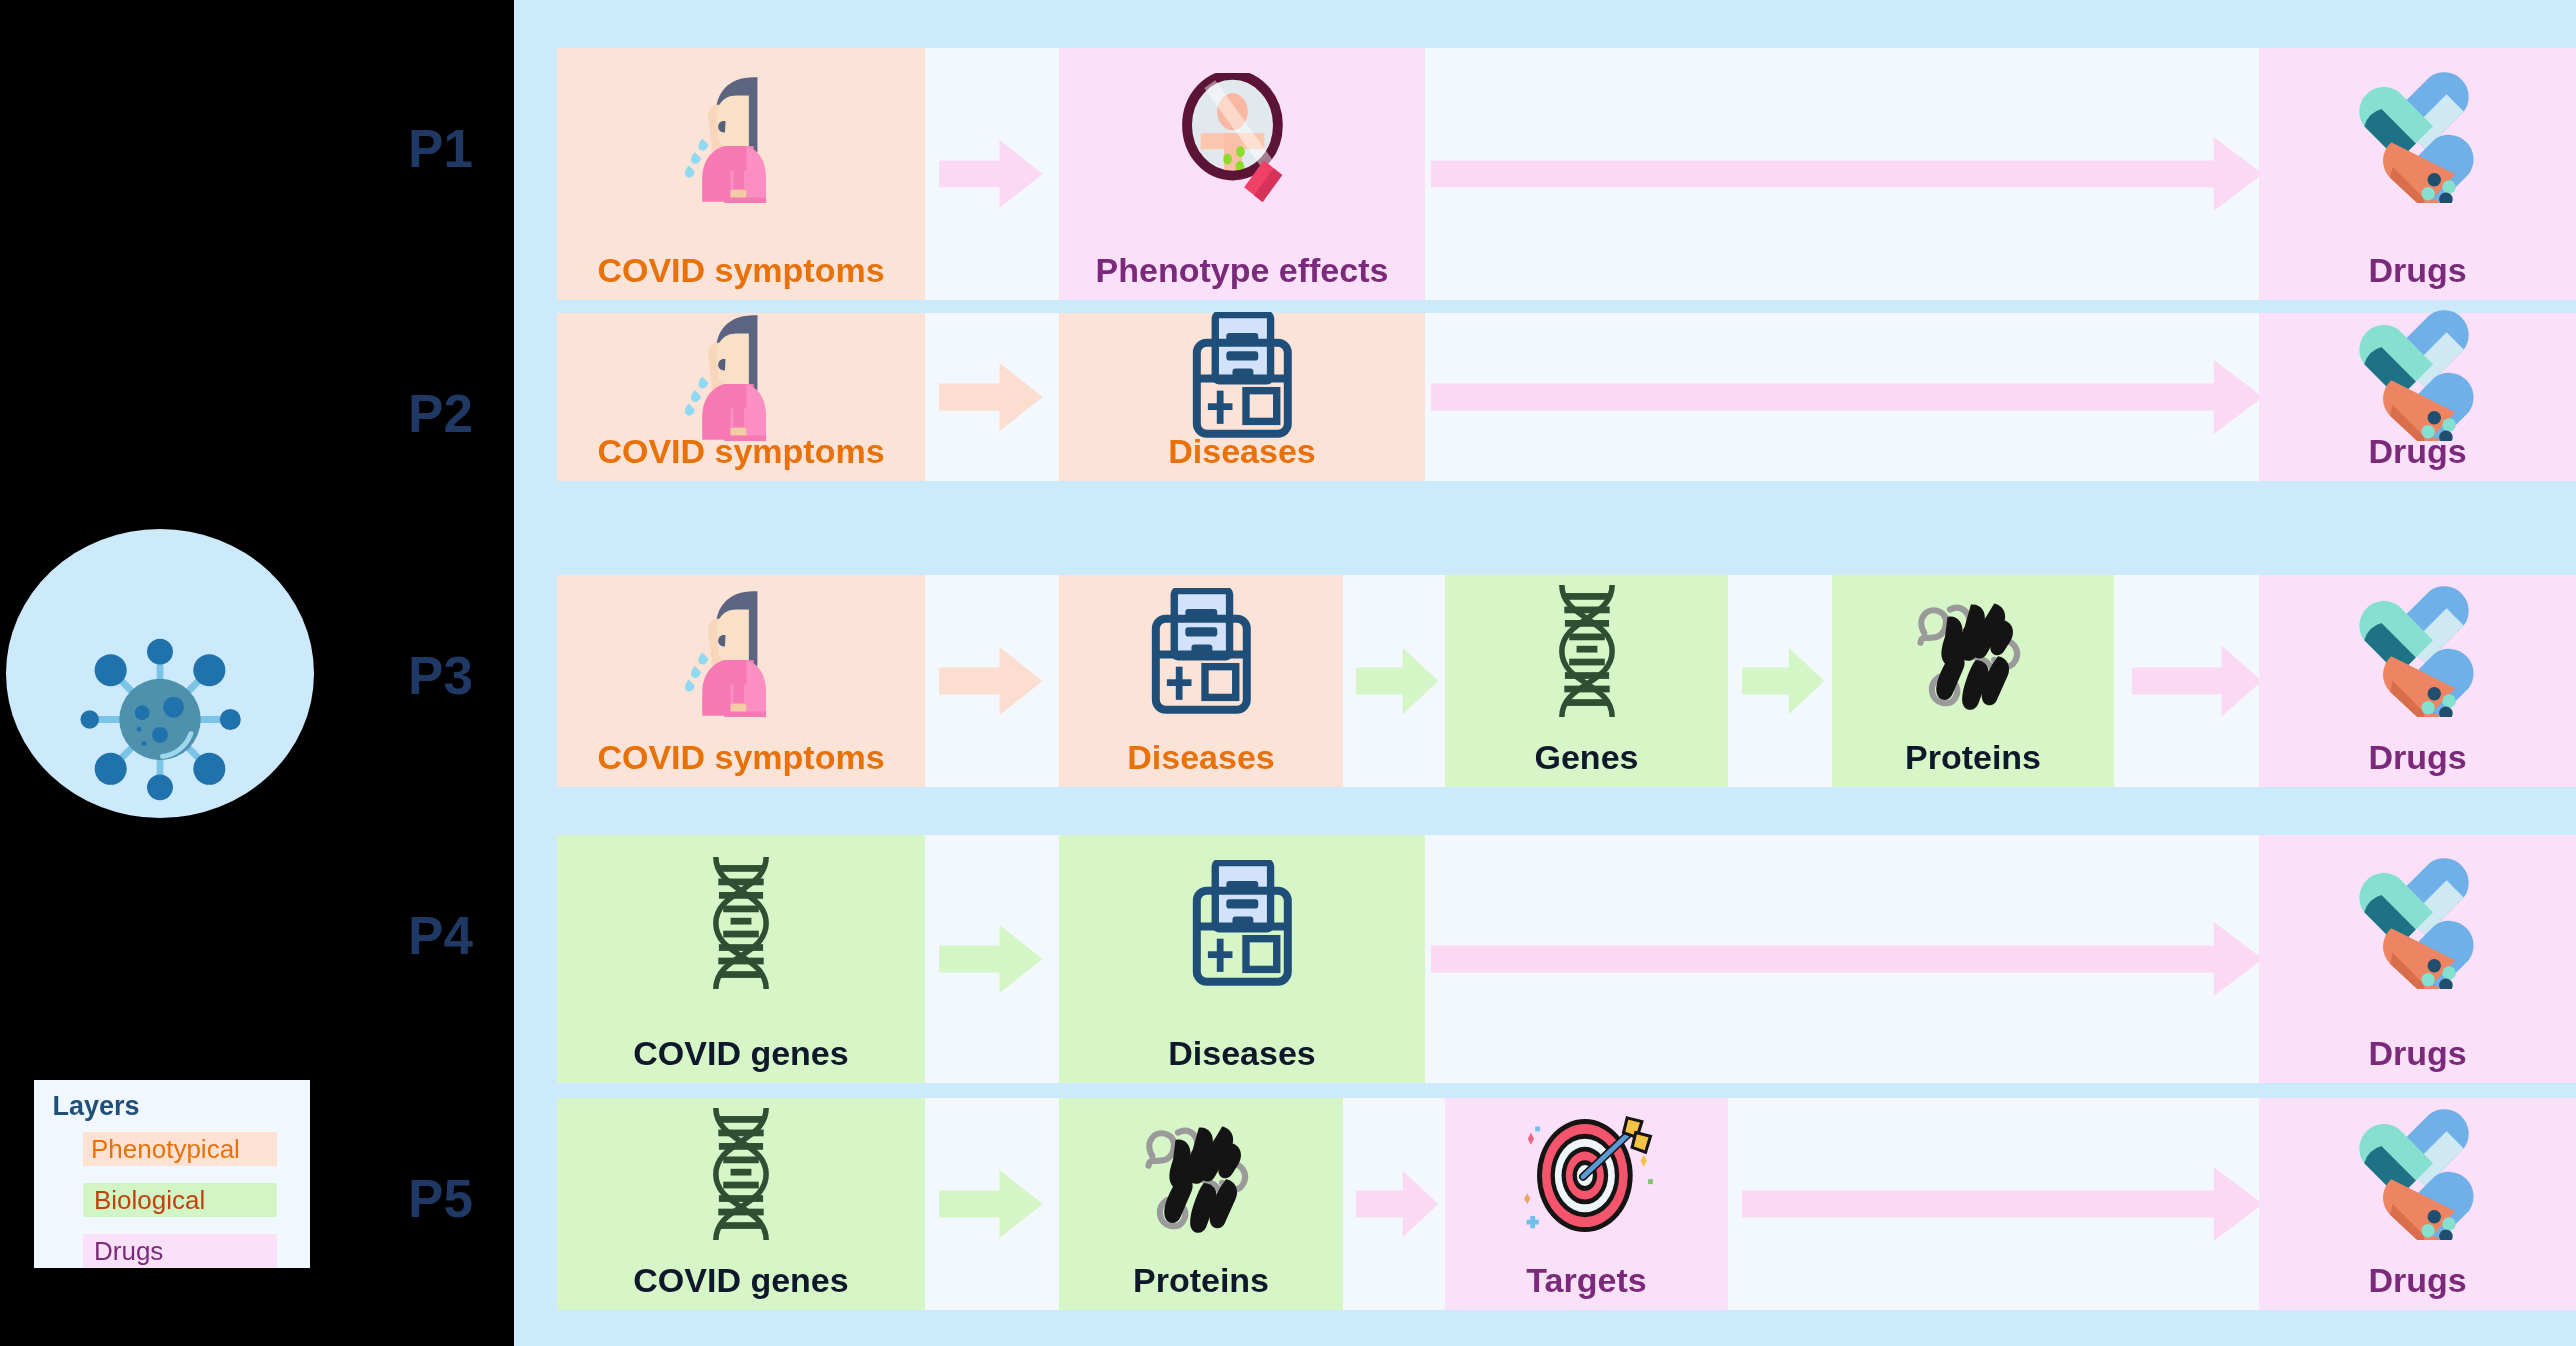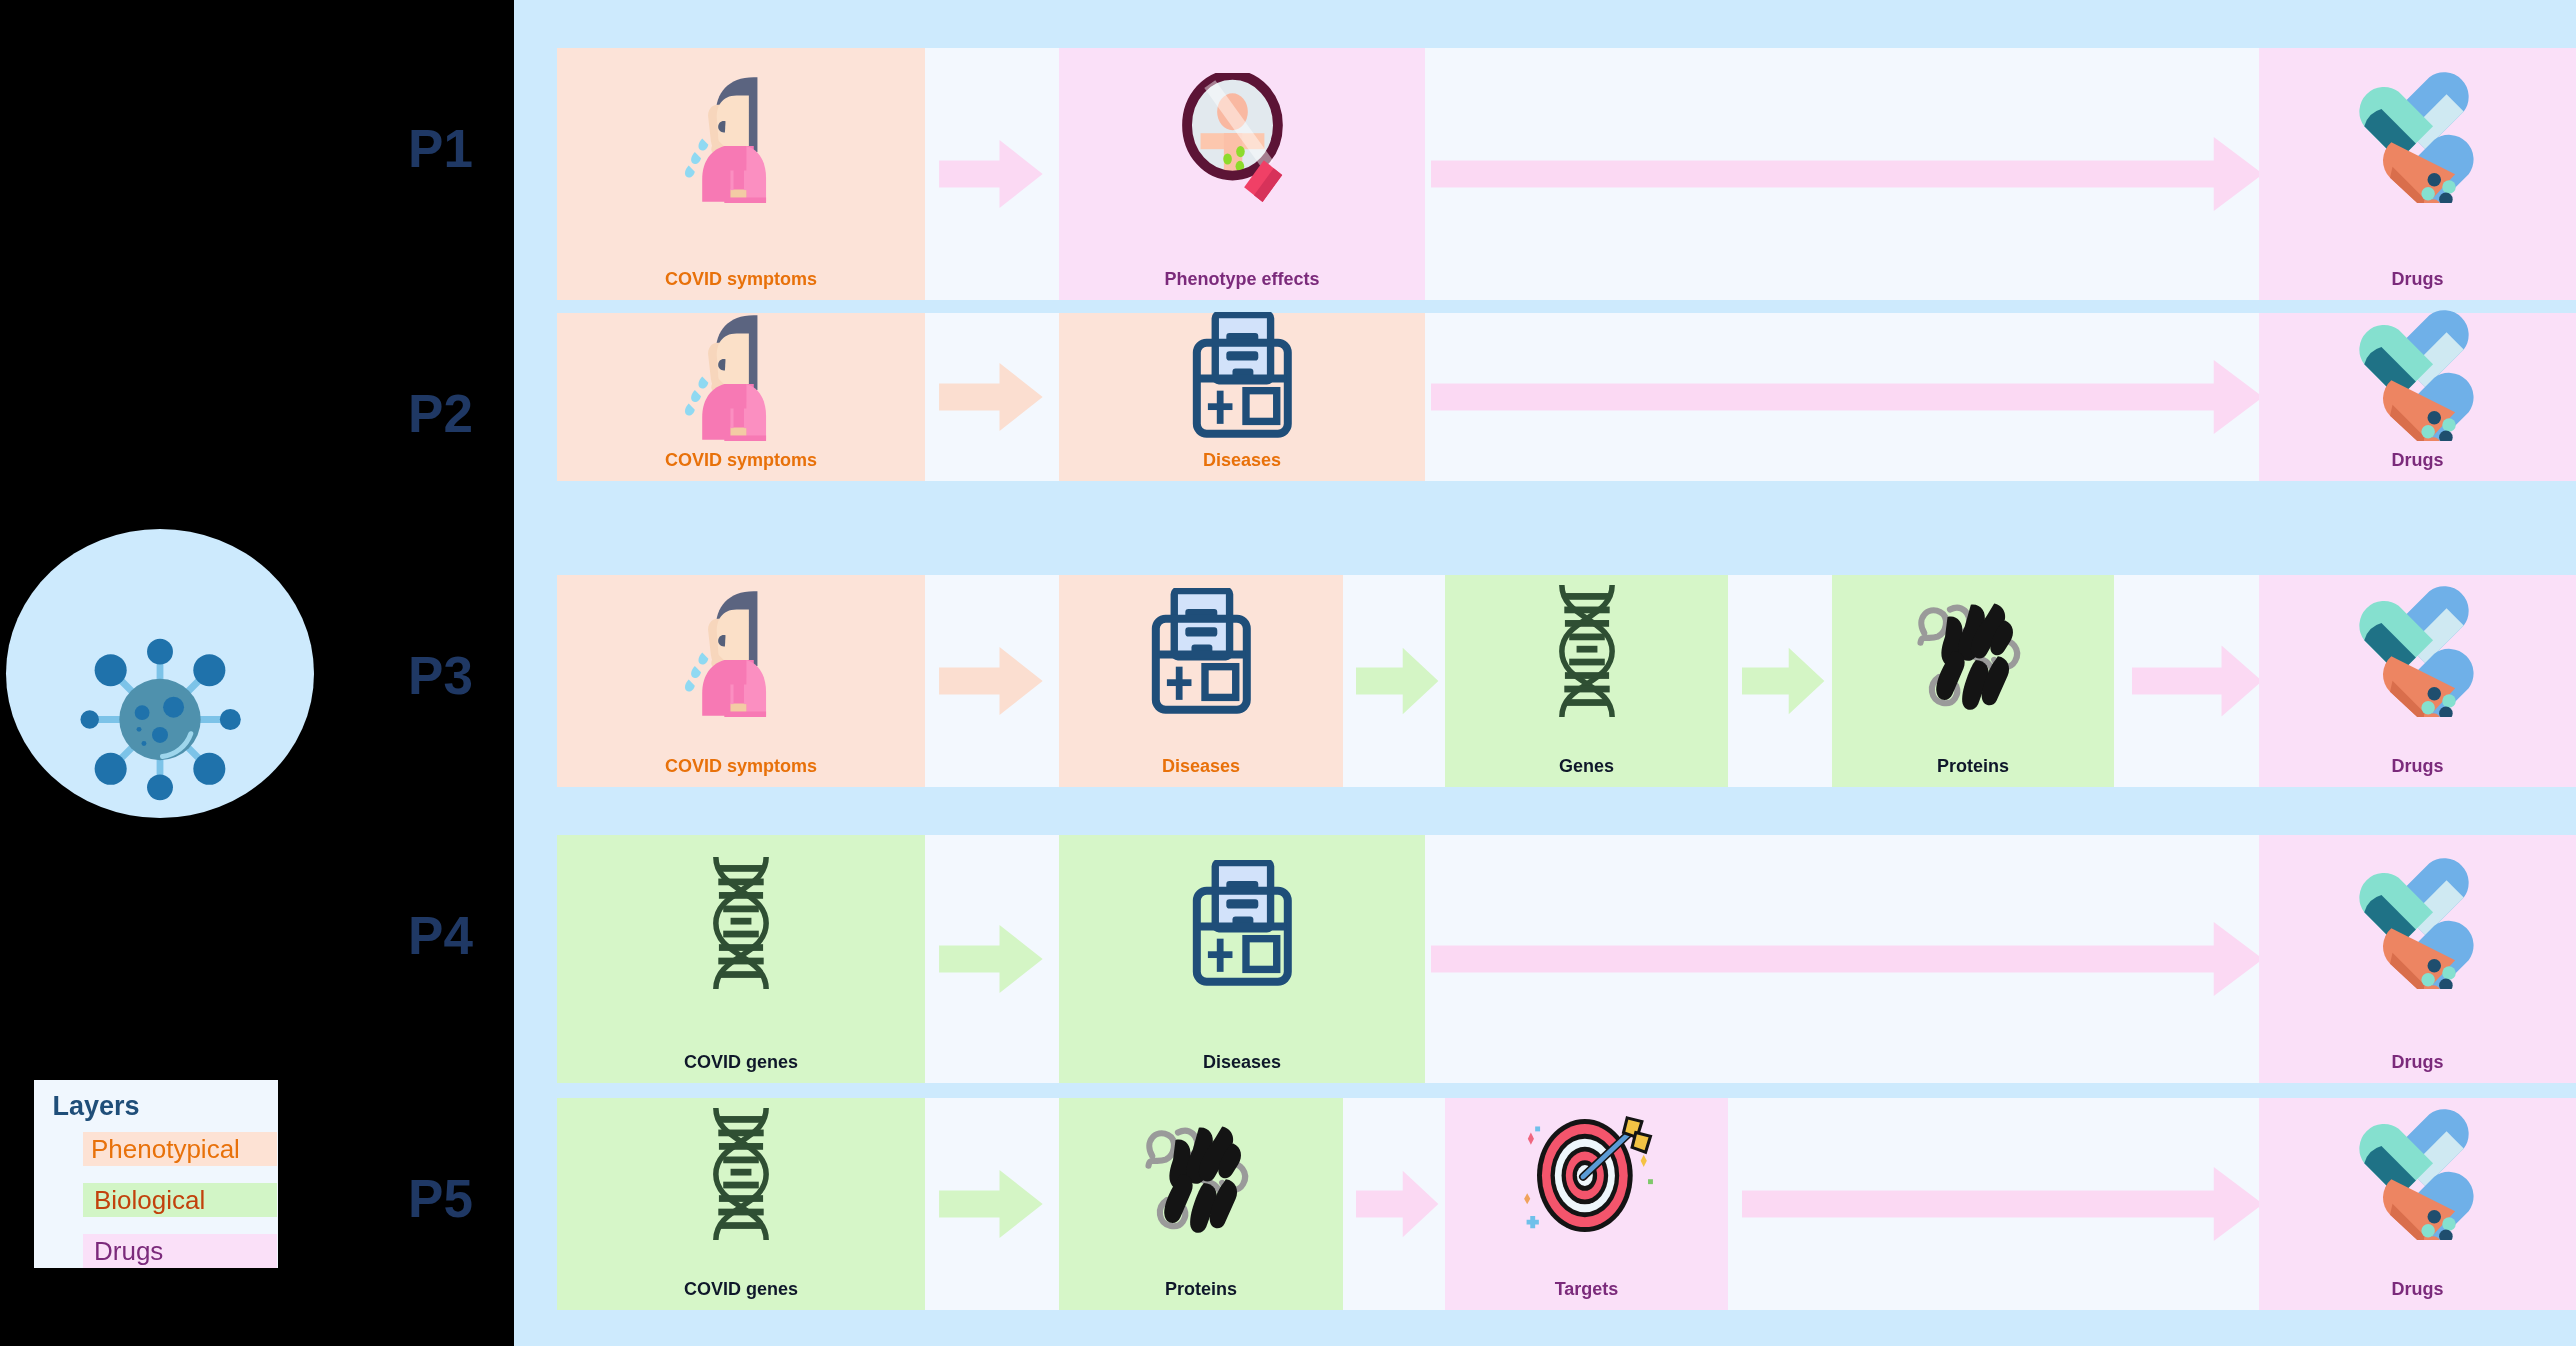--- a/index.html
+++ b/index.html
@@ -9,21 +9,21 @@
   
   #left-panel{position:absolute;left:0;top:0;width:514px;height:1346px;background:#000000;}
 
   #covid-badge{position:absolute;left:6.2px;top:529px;width:308px;height:289px;
      background:#cdeafd;border-radius:50%/50%;}
   #covid-badge .virus{position:absolute;left:50%;top:98px;transform:translateX(-50%);}
   #covid-badge .cv-label{position:absolute;left:0;right:0;bottom:23.4px;text-align:center;
      color:#1f4e79;font-size:41px;font-weight:700;letter-spacing:-0.6px;}
 
   
-  #legend{position:absolute;left:34px;top:1080px;width:244px;height:188px;background:#f0f7fe;}
+  #legend{position:absolute;left:34px;top:1080px;width:276px;height:188px;background:#f0f7fe;}
   #legend .lg-title{position:absolute;left:18.5px;top:11px;color:#1f4e79;font-size:27px;font-weight:700;}
   #legend .lg-row{position:absolute;left:49px;width:194px;height:34px;line-height:34px;
      font-size:26px;padding-left:11px;box-sizing:border-box;}
   #legend .lg-row.r0{top:52px;background:#fde2d4;color:#e8710a;padding-left:8px;}
   #legend .lg-row.r1{top:103px;background:#d2f5c6;color:#c2410c;}
   #legend .lg-row.r2{top:154px;background:#fae0f8;color:#7b2a7b;}
 
   
   #right-area{position:absolute;left:514px;top:0;width:2062px;height:1346px;background:#cdeafd;}
 
@@ -31,21 +31,21 @@
   .prow .plabel{position:absolute;left:-132px;width:117px;text-align:center;
       color:#1f3864;font-size:53px;font-weight:700;line-height:1;}
 
   .cell{position:absolute;top:0;bottom:0;}
   .cell.pheno{background:#fce3d8;}
   .cell.bio{background:#d6f6c8;}
   .cell.drug{background:#fae0f8;}
   .cell .cicon{position:absolute;left:0;right:0;top:8.6px;height:64%;display:flex;
       align-items:center;justify-content:center;}
   .cell .clabel{position:absolute;left:0;right:0;bottom:9.8px;text-align:center;
-      font-size:18px;font-weight:700;white-space:nowrap;}
+      font-size:34px;font-weight:700;white-space:nowrap;}
   .clabel.c-pheno{color:#e8710a;}
   .clabel.c-bio{color:#0f172a;}
   .clabel.c-drug{color:#7b2a7b;}
 
   .gap{position:absolute;top:0;bottom:0;background:#f3f8fe;}
 
   
   .arrow{position:absolute;top:50%;transform:translateY(-50%);}
 
   svg{display:block;}

